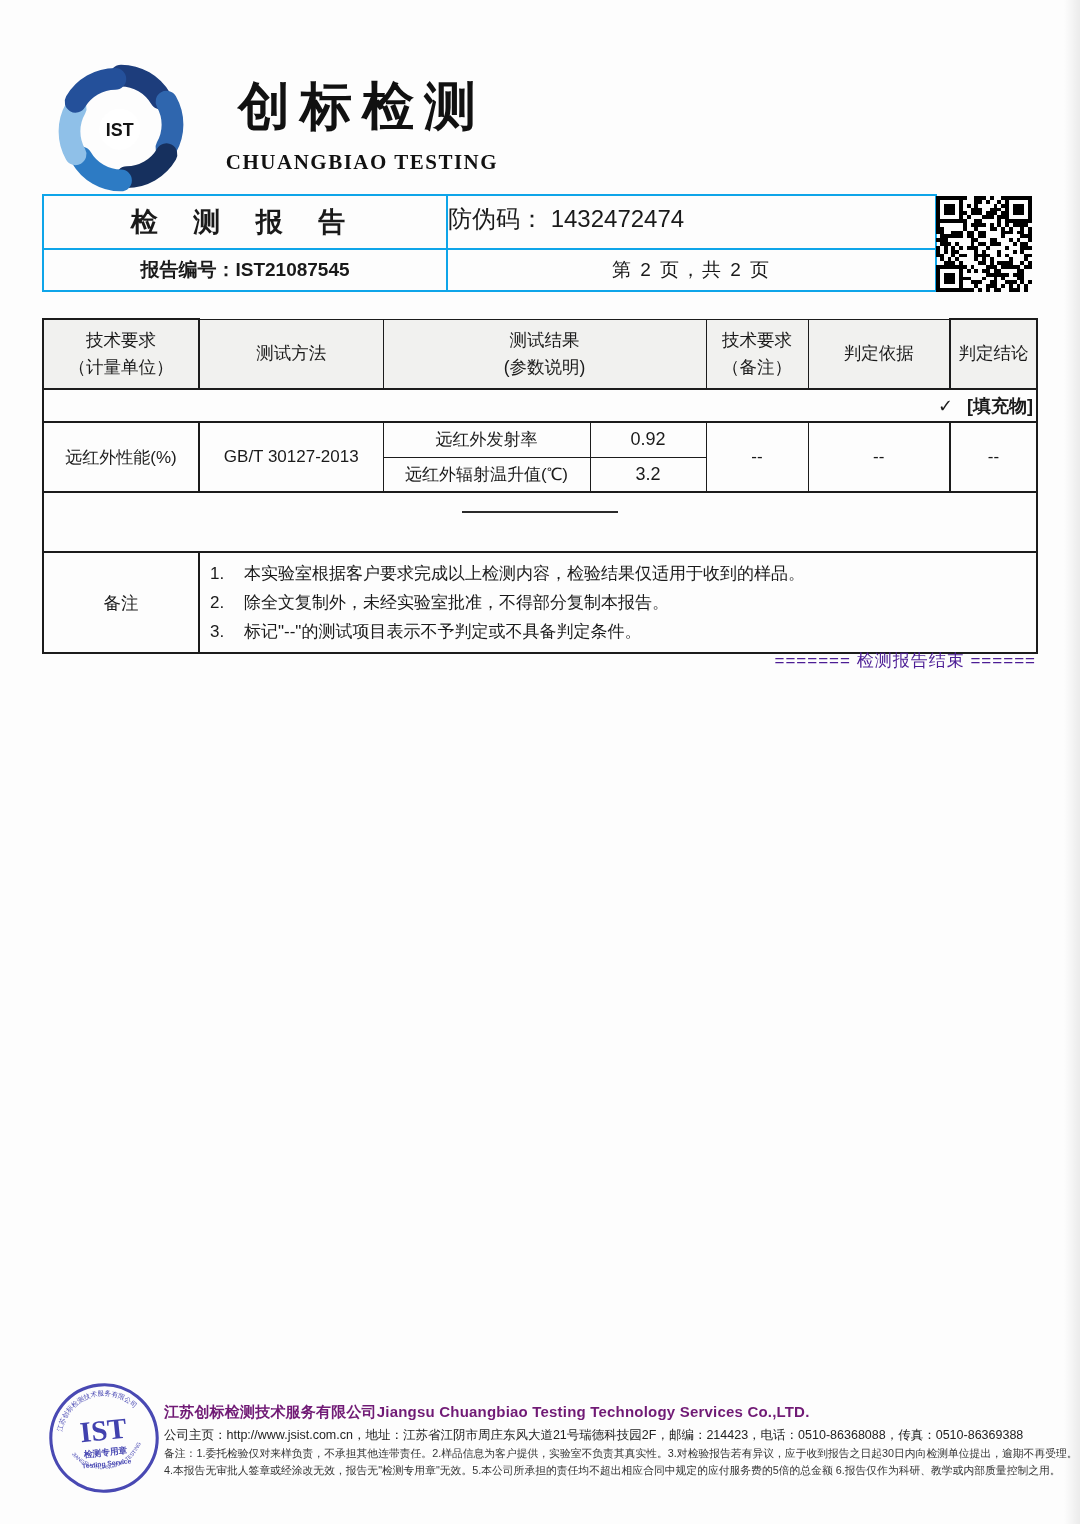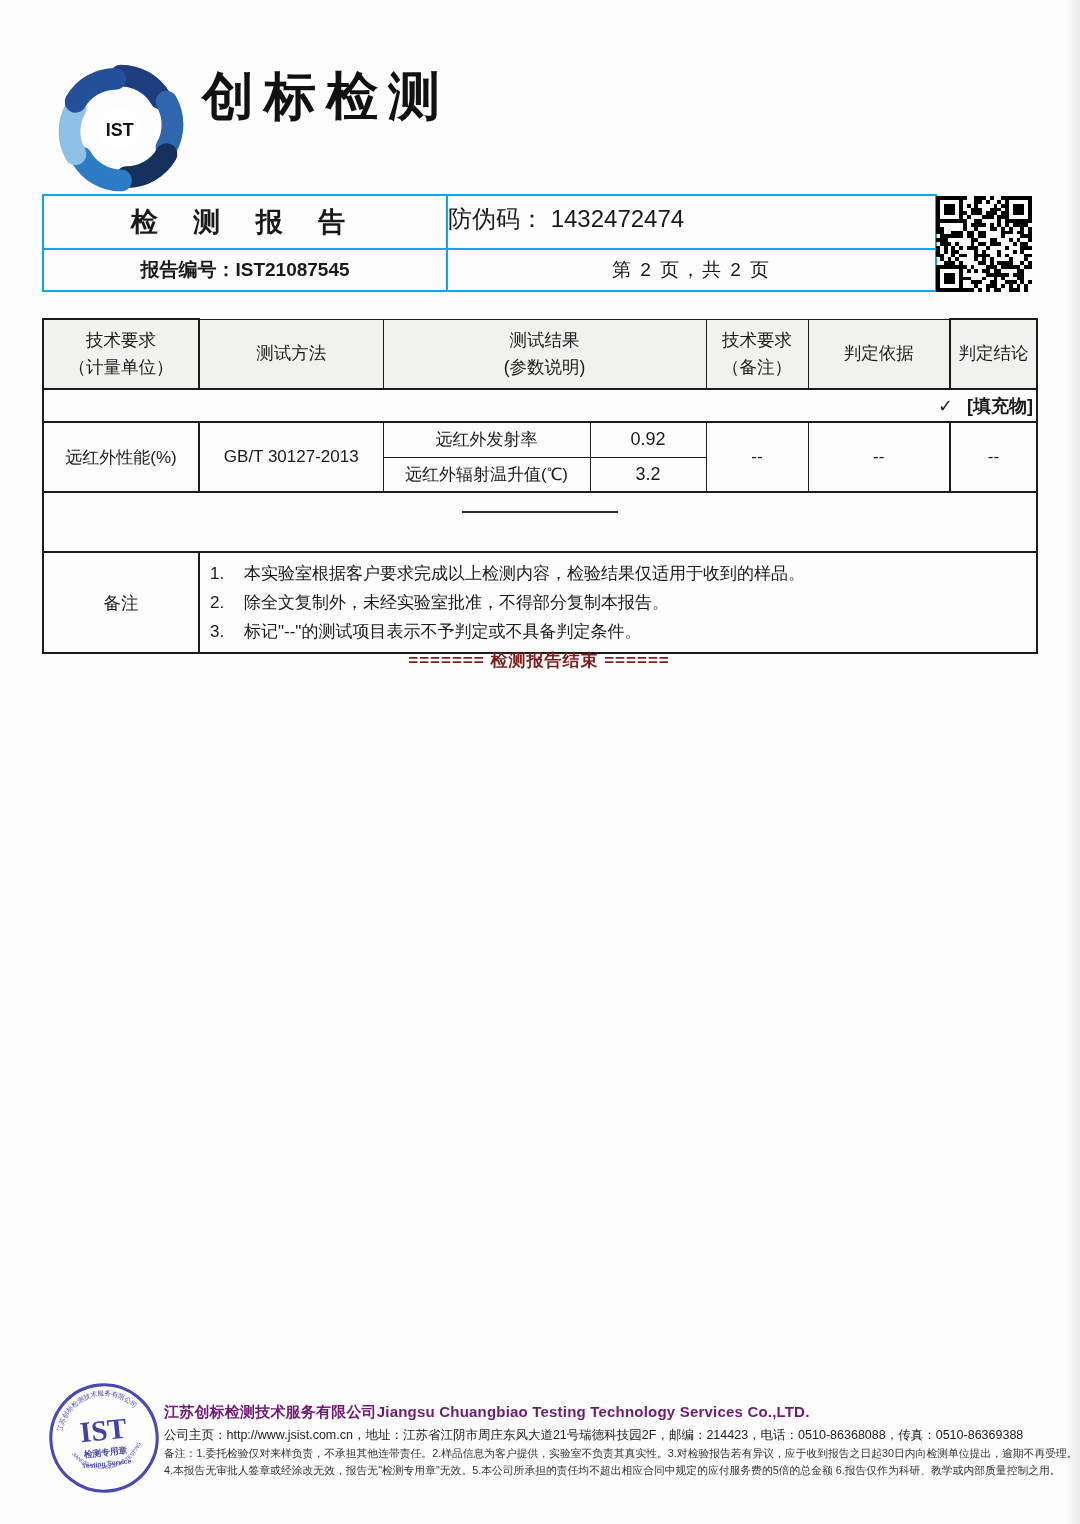--- a/index.html
+++ b/index.html
@@ -10,21 +10,21 @@
     overflow:hidden; margin:0 auto;
   }
   .scan-edge {
     position:absolute; right:0; top:0; width:16px; height:100%;
     background:linear-gradient(to right,rgba(0,0,0,0),rgba(0,0,0,0.07));
   }
 
   
   .brand { position:absolute; left:56px; top:62px; }
   .brand-logo { position:absolute; left:0; top:2px; width:130px; height:128px; }
-  .brand-titles { position:absolute; left:146px; top:0; width:320px; }
+  .brand-titles { position:absolute; left:146px; top:10px; width:320px; text-align:center; }
   .brand-title-cn {
     font-size:52px; font-weight:bold; letter-spacing:10px; color:#111;
     white-space:nowrap;
   }
   .brand-title-en {
     margin-top:8px; font-family:"Liberation Serif", serif; font-weight:bold;
     font-size:21px; letter-spacing:1.5px; color:#111; white-space:nowrap;
   }
 
   
@@ -57,22 +57,22 @@
   td.val { font-size:18px; }
   tr.emptyrow td { height:60px; vertical-align:top; }
   .dash-line { width:156px; border-top:2.5px solid #2a2a2a; margin:16px auto 0 auto; }
   tr.remarks td { height:96px; }
   td.remarks-label { font-size:17.5px; }
   td.remarks-body { text-align:left; vertical-align:middle; padding:6px 8px 6px 10px; }
   .remark-line { display:flex; line-height:29px; font-size:17px; }
   .remark-num { width:34px; flex:0 0 34px; }
 
   .end-line {
-    position:absolute; left:42px; top:649px; width:994px; text-align:center;
-    font-size:17px; font-weight:bold; letter-spacing:1px; color:#7f1d1d;
+    position:absolute; left:42px; top:649px; width:994px; text-align:right;
+    font-size:17px; font-weight:normal; letter-spacing:1px; color:#4c1d95;
   }
 
   
   .footer-seal { position:absolute; left:46px; top:1380px; width:116px; height:116px; transform:rotate(-6deg); opacity:.92; }
   .footer-text { position:absolute; left:164px; top:1403px; width:860px; }
   .f-company { font-size:15px; font-weight:bold; color:#701a75; letter-spacing:.2px; white-space:nowrap; }
   .f-line1 { margin-top:5px; font-size:12.5px; color:#222; white-space:nowrap; }
   .f-small { margin-top:3px; font-size:10.8px; color:#333; white-space:nowrap; }
 </style>
 </head>
@@ -89,20 +89,21 @@
         <path d="M50,9 A36,36 0 0 1 81,27" fill="none" stroke="#16305e" stroke-width="17" stroke-linecap="round" transform="rotate(120 50 50)"></path>
         <path d="M50,9 A36,36 0 0 1 81,27" fill="none" stroke="#2d7bc4" stroke-width="17" stroke-linecap="round" transform="rotate(180 50 50)"></path>
         <path d="M50,9 A36,36 0 0 1 81,27" fill="none" stroke="#8fc0e8" stroke-width="17" stroke-linecap="round" transform="rotate(240 50 50)"></path>
         <path d="M50,9 A36,36 0 0 1 81,27" fill="none" stroke="#24509a" stroke-width="17" stroke-linecap="round" transform="rotate(300 50 50)"></path>
         <circle cx="49" cy="51" r="16" fill="#ffffff"></circle>
         <text x="49" y="56" text-anchor="middle" font-size="14" font-weight="bold" font-family="Liberation Sans, sans-serif" fill="#141414">IST</text>
       </g>
     </svg>
     <div class="brand-titles">
       <div class="brand-title-cn">创标检测</div>
+      <div class="brand-title-en">CHUANGBIAO TESTING</div>
     </div>
   </div>
 
   <table class="header-table">
     <colgroup>
         <col style="width:404px">
         <col style="width:489px">
       </colgroup>
     <tbody>
         <tr style="height:54px">

